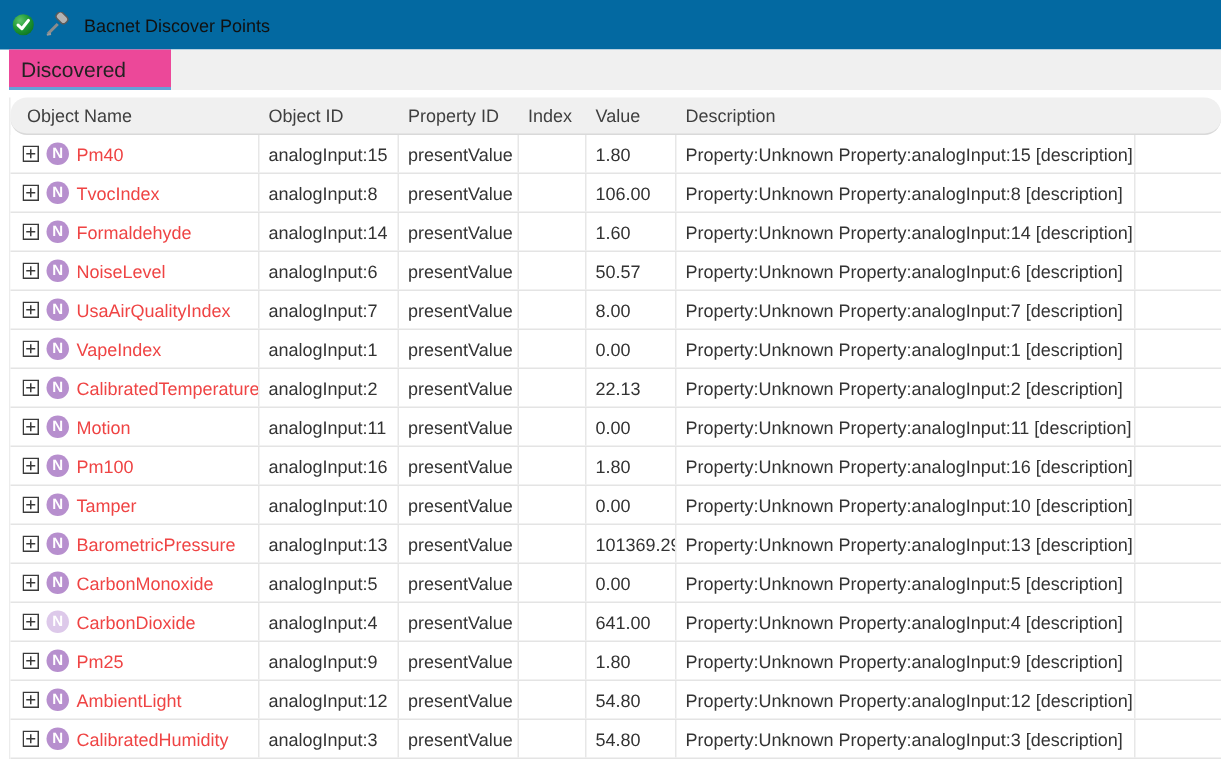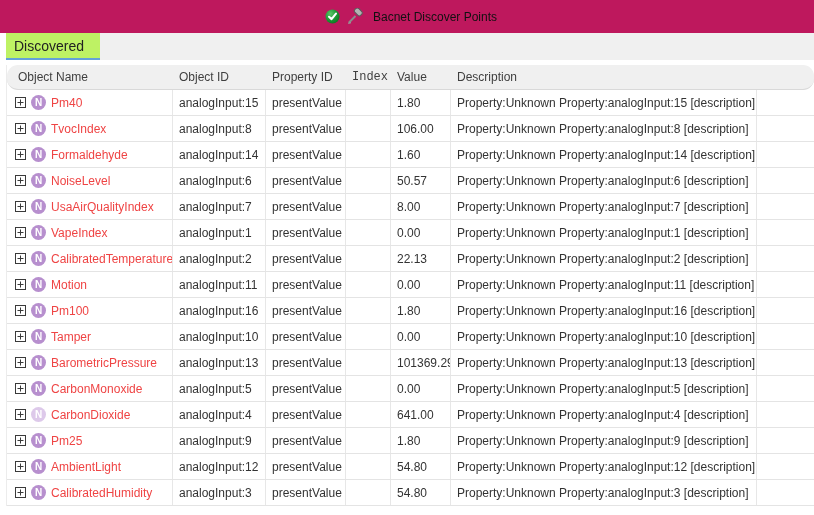--- a/index.html
+++ b/index.html
@@ -5,32 +5,32 @@
   html,body{margin:0;padding:0;background:#ffffff;}
   body{
     width:814px;height:515px;overflow:hidden;
     font-family:"Liberation Sans","DejaVu Sans",sans-serif;
     color:#333;font-size:12px;
     -webkit-font-smoothing:antialiased;
   }
   
   .titlebar{
     height:33px;display:flex;align-items:center;gap:6px;
-    padding-left:8px;background:#be185d;justify-content:center;
+    padding-left:8px;background:#0369a1;
   }
   .titlebar .icon{display:inline-flex;align-items:center;justify-content:center;}
   .view-title{font-size:12px;color:#111;margin-left:4px;}
   
   .tabstrip{
     margin-left:6px;height:27px;display:flex;align-items:stretch;
   }
   .tab{
-    background:#bef264;
+    background:#ec4899;
     font-size:14px;color:#222;
-    padding:0 16px 0 8px;
+    padding:0 30px 0 8px;
     display:flex;align-items:center;
     border-bottom:2px solid #64a1d8;
     box-sizing:border-box;
     cursor:default;
   }
   .tabfill{flex:1;background:#f0f0f0;}
   .gap{height:5px;background:#ffffff;}
   
   .table{margin-left:6px;border-left:1px solid #ececec;}
   .thead{
@@ -48,21 +48,21 @@
     box-sizing:border-box;padding-left:6px;
     display:flex;align-items:center;
     white-space:nowrap;overflow:hidden;
   }
   .row .cell{border-right:1px solid #e7e7e7;}
   .row .c-fill{border-right:none;}
   .c-name{width:166px;padding-left:4px;}
   .thead .c-name{padding-left:11px;}
   .c-id{width:93px;text-align:center;}
   .c-prop{width:80px;}
-  .c-index{width:45px;font-family:Liberation Mono, monospace;}
+  .c-index{width:45px;}
   .c-value{width:60px;}
   .c-desc{width:306px;}
   .c-fill{flex:1;}
   
   .expand{width:11px;height:11px;flex:0 0 11px;margin:0 5px 0 4px;display:inline-flex;}
   .badge{
     width:15px;height:15px;flex:0 0 15px;border-radius:50%;
     background:#b78fce;color:#fff;
     font-size:10px;font-weight:bold;line-height:15px;text-align:center;
     margin-right:5px;

